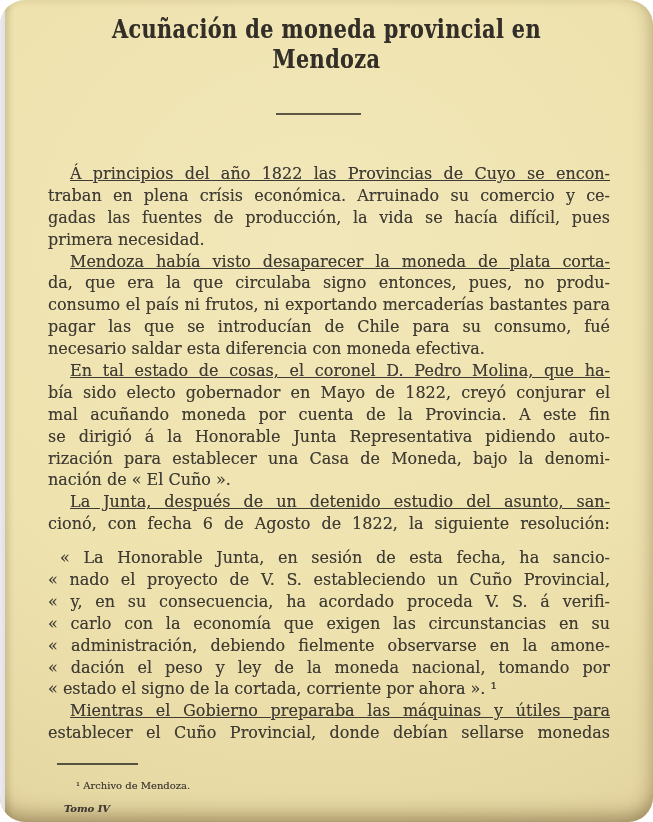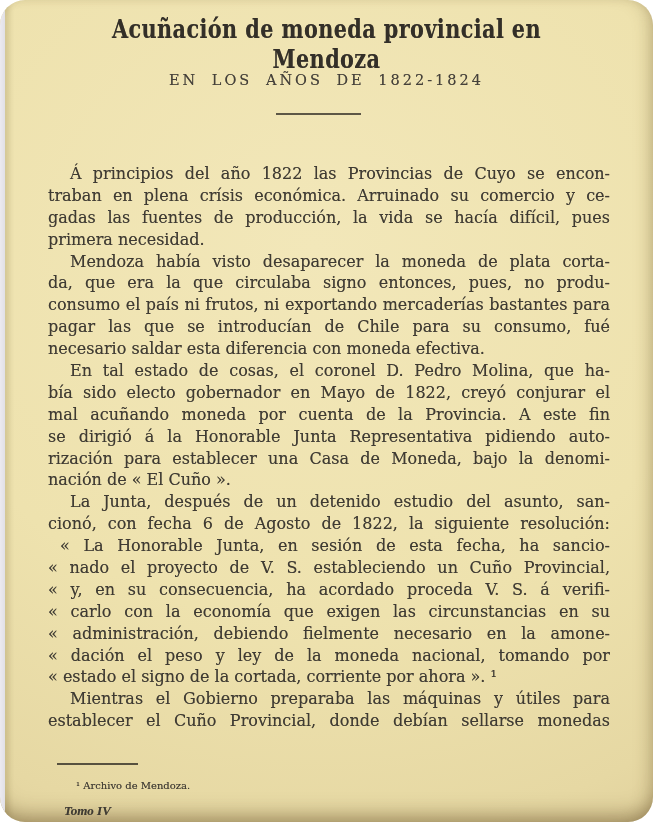--- a/index.html
+++ b/index.html
@@ -48,47 +48,46 @@
     font-size: 16px;
   }
   .para { margin: 0; }
   .line {
     height: 21.9px; line-height: 21.9px;
     text-align: justify;
     text-align-last: justify;
     overflow: hidden;
   }
   .line.last { text-align-last: left; }
-  .line.ind { text-indent: 22px; }
-  .line.ind-sm { text-indent: 12px; }
+  .line.ind { text-indent: 22px; text-decoration: underline; }
+  .line.ind-sm { text-indent: 12px; margin-top: 12px; }
   .footnote-rule {
     position: absolute; left: 57px; top: 763px; width: 81px; height: 2px;
     background: #57513f;
   }
   .footnote {
     position: absolute; left: 76px; top: 780px;
     font-size: 10px;
   }
   .volume {
     position: absolute; left: 64px; top: 803px;
-    font-size: 13px; font-weight: bold; font-style: italic; font-family: Liberation Serif, serif;
+    font-size: 10px; font-weight: bold; font-style: italic;
   }
   .pagenum {
     position: absolute; left: 556px; top: 831px;
     font-size: 13px; font-weight: bold;
   }
 </style>
 </head>
 <body>
 
 <div class="page">
   <div class="scan-edge"></div>
 
   <h1 class="title">Acuñación de moneda provincial en Mendoza</h1>
-  <div class="subtitle">EN LOS AÑOS DE 1822-1824</div>
   <div class="title-rule"></div>
 
   <div class="bodytext">
     <div class="para">
       <div class="line ind">Á principios del año 1822 las Provincias de Cuyo se encon-</div>
       <div class="line">traban en plena crísis económica. Arruinado su comercio y ce-</div>
       <div class="line">gadas las fuentes de producción, la vida se hacía difícil, pues</div>
       <div class="line last">primera necesidad.</div>
     </div>
     <div class="para">
@@ -108,21 +107,21 @@
     </div>
     <div class="para">
       <div class="line ind">La Junta, después de un detenido estudio del asunto, san-</div>
       <div class="line">cionó, con fecha 6 de Agosto de 1822, la siguiente resolución:</div>
     </div>
     <div class="para">
       <div class="line ind-sm">« La Honorable Junta, en sesión de esta fecha, ha sancio-</div>
       <div class="line">« nado el proyecto de V. S. estableciendo un Cuño Provincial,</div>
       <div class="line">« y, en su consecuencia, ha acordado proceda V. S. á verifi-</div>
       <div class="line">« carlo con la economía que exigen las circunstancias en su</div>
-      <div class="line">« administración, debiendo fielmente necesario en la amone-</div>
+      <div class="line">« administración, debiendo fielmente observarse en la amone-</div>
       <div class="line">« dación el peso y ley de la moneda nacional, tomando por</div>
       <div class="line last">« estado el signo de la cortada, corriente por ahora ». ¹</div>
     </div>
     <div class="para">
       <div class="line ind">Mientras el Gobierno preparaba las máquinas y útiles para</div>
       <div class="line">establecer el Cuño Provincial, donde debían sellarse monedas</div>
     </div>
   </div>
 
   <div class="footnote-rule"></div>

